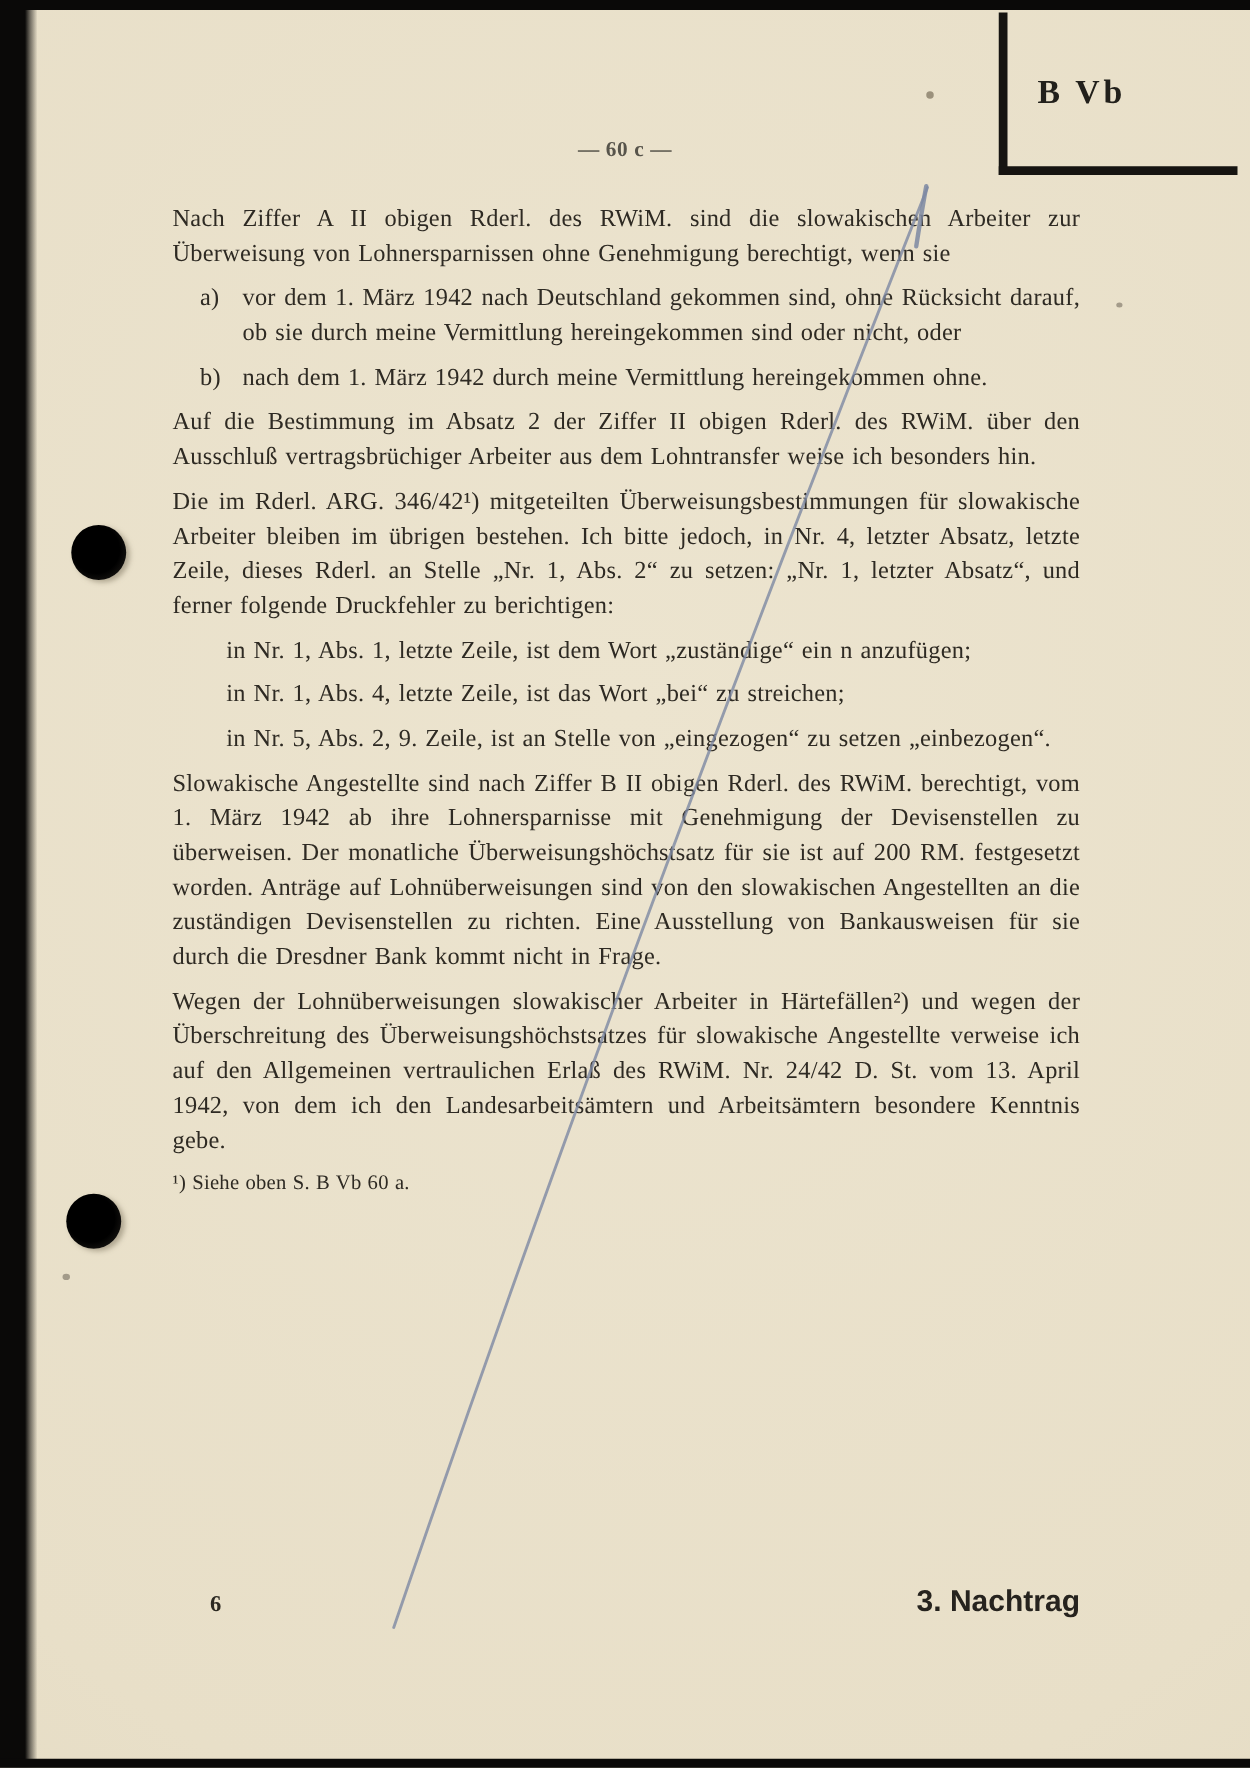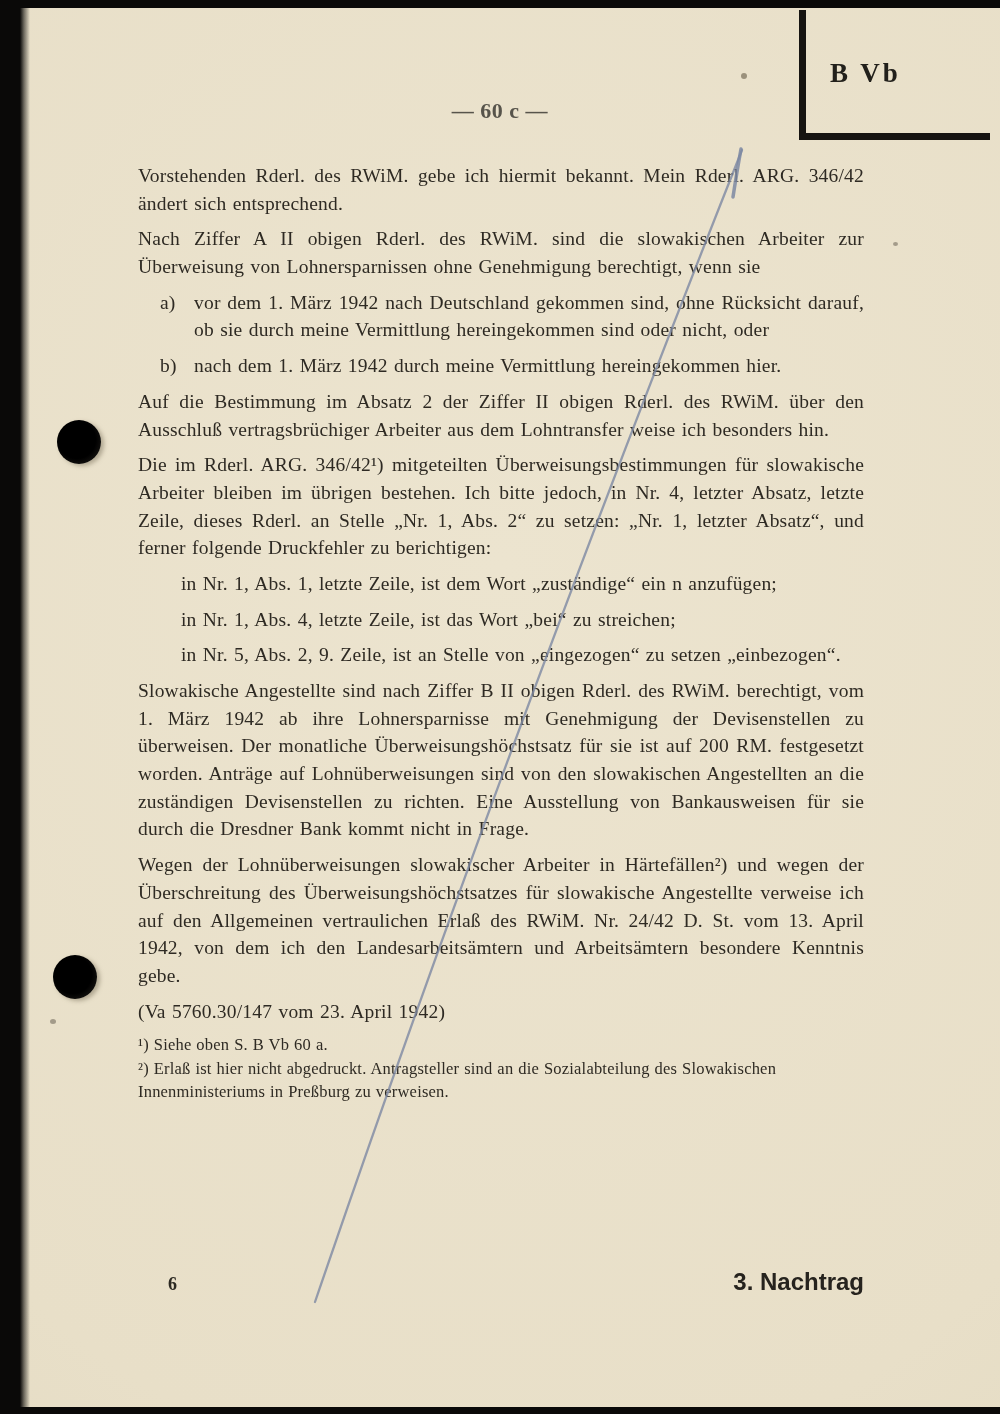--- a/index.html
+++ b/index.html
@@ -23,22 +23,22 @@
   .tab-rule-v{position:absolute;left:799px;top:10px;width:7px;height:130px;background:#161411;}
   .tab-rule-h{position:absolute;left:799px;top:133px;width:191px;height:7px;background:#161411;}
   .tab-label{position:absolute;left:830px;top:58px;font-size:27px;font-weight:700;
     letter-spacing:3px;color:#22201b;}
   .ink-dot{position:absolute;left:741px;top:73px;width:6px;height:6px;border-radius:50%;
     background:#877d68;opacity:.8;}
   .speck{position:absolute;border-radius:50%;background:#5d564a;opacity:.5;}
   .speck-1{left:893px;top:242px;width:5px;height:4px;}
   .speck-2{left:50px;top:1019px;width:6px;height:5px;}
   
-  .page-ref{position:absolute;top:98px;left:0;width:1000px;text-align:center;
-    font-weight:700;font-size:22px;letter-spacing:.5px;color:#57544b;}
+  .page-ref{position:absolute;top:110px;left:0;width:1000px;text-align:center;
+    font-weight:700;font-size:17px;letter-spacing:.5px;color:#57544b;}
   
   .content{position:absolute;left:138px;top:162px;width:726px;
     font-size:19.5px;line-height:1.42;color:#2e2a23;text-align:justify;
     letter-spacing:.2px;word-spacing:1.2px;}
   .para{margin:0 0 8px;}
   .list-item{display:flex;margin:0 0 8px 22px;}
   .li-label{flex:0 0 34px;}
   .li-text{flex:1;text-align:justify;}
   .correction{margin:0 0 8px 43px;}
   .ref-line{text-align:left;margin-top:2px;}
@@ -70,51 +70,48 @@
   <div class="tab-rule-h"></div>
   <div class="tab-label">B Vb</div>
   <div class="ink-dot"></div>
   <div class="speck speck-1"></div>
   <div class="speck speck-2"></div>
 
   <div class="page-ref">— 60 c —</div>
 
   <div class="content">
 
-    <p class="para">Vorstehenden Rderl. des RWiM. gebe ich hiermit bekannt. Mein Rderl. ARG. 346/42 ändert sich entsprechend.</p>
 
     <p class="para"><span>Nach Ziffer A II obigen Rderl. des RWiM. sind die slowakischen </span><span class="bold">Arbeiter</span><span> zur Überweisung von Lohnersparnissen ohne Genehmigung berechtigt, wenn sie</span></p>
 
     <div class="list-item">
       <span class="li-label">a)</span>
       <span class="li-text">vor dem 1. März 1942 nach Deutschland gekommen sind, ohne Rücksicht darauf, ob sie durch meine Vermittlung hereingekommen sind oder nicht, oder</span>
     </div>
 
     <div class="list-item">
       <span class="li-label">b)</span>
-      <span class="li-text"><span class="bold">nach</span><span> dem 1. März 1942 durch </span><span class="bold">meine Vermittlung</span><span> hereingekommen hier.</span></span>
+      <span class="li-text"><span class="bold">nach</span><span> dem 1. März 1942 durch </span><span class="bold">meine Vermittlung</span><span> hereingekommen ohne.</span></span>
     </div>
 
     <p class="para">Auf die Bestimmung im Absatz 2 der Ziffer II obigen Rderl. des RWiM. über den Ausschluß vertragsbrüchiger Arbeiter aus dem Lohntransfer weise ich besonders hin.</p>
 
     <p class="para">Die im Rderl. ARG. 346/42¹) mitgeteilten Überweisungsbestimmungen für slowakische Arbeiter bleiben im übrigen bestehen. Ich bitte jedoch, in Nr. 4, letzter Absatz, letzte Zeile, dieses Rderl. an Stelle „Nr. 1, Abs. 2“ zu setzen: „Nr. 1, letzter Absatz“, und ferner folgende Druckfehler zu berichtigen:</p>
 
     <p class="correction">in Nr. 1, Abs. 1, letzte Zeile, ist dem Wort „zuständige“ ein n anzufügen;</p>
     <p class="correction">in Nr. 1, Abs. 4, letzte Zeile, ist das Wort „bei“ zu streichen;</p>
     <p class="correction">in Nr. 5, Abs. 2, 9. Zeile, ist an Stelle von „eingezogen“ zu setzen „einbezogen“.</p>
 
     <p class="para"><span>Slowakische </span><span class="bold">Angestellte</span><span> sind nach Ziffer B II obigen Rderl. des RWiM. berechtigt, vom 1. März 1942 ab ihre Lohnersparnisse mit Genehmigung der Devisenstellen zu überweisen. Der monatliche Überweisungshöchstsatz für sie ist auf 200 RM. festgesetzt worden. Anträge auf Lohnüberweisungen sind von den slowakischen Angestellten an die zuständigen Devisenstellen zu richten. Eine Ausstellung von Bankausweisen für sie durch die Dresdner Bank kommt nicht in Frage.</span></p>
 
     <p class="para">Wegen der Lohnüberweisungen slowakischer Arbeiter in Härtefällen²) und wegen der Überschreitung des Überweisungshöchstsatzes für slowakische Angestellte verweise ich auf den Allgemeinen vertraulichen Erlaß des RWiM. Nr. 24/42 D. St. vom 13. April 1942, von dem ich den Landesarbeitsämtern und Arbeitsämtern besondere Kenntnis gebe.</p>
 
-    <p class="para ref-line">(Va 5760.30/147 vom 23. April 1942)</p>
 
     <div class="footnotes">
       <p class="footnote">¹) Siehe oben S. B Vb 60 a.</p>
-      <p class="footnote">²) Erlaß ist hier nicht abgedruckt. Antragsteller sind an die Sozialabteilung des Slowakischen Innenministeriums in Preßburg zu verweisen.</p>
     </div>
 
   </div>
 
   <svg class="pen-stroke" width="1000" height="1414" viewBox="0 0 1000 1414">
     <path d="M742,150 Q500,760 315,1302" fill="none" stroke-width="2.3" stroke-linecap="round" opacity="0.8" stroke="#7D88A2"></path>
     <path d="M741,149 q-4,22 -8,48" fill="none" stroke-width="3.5" stroke-linecap="round" opacity="0.85" stroke="#7D88A2"></path>
   </svg>
 
   <div class="footer">

